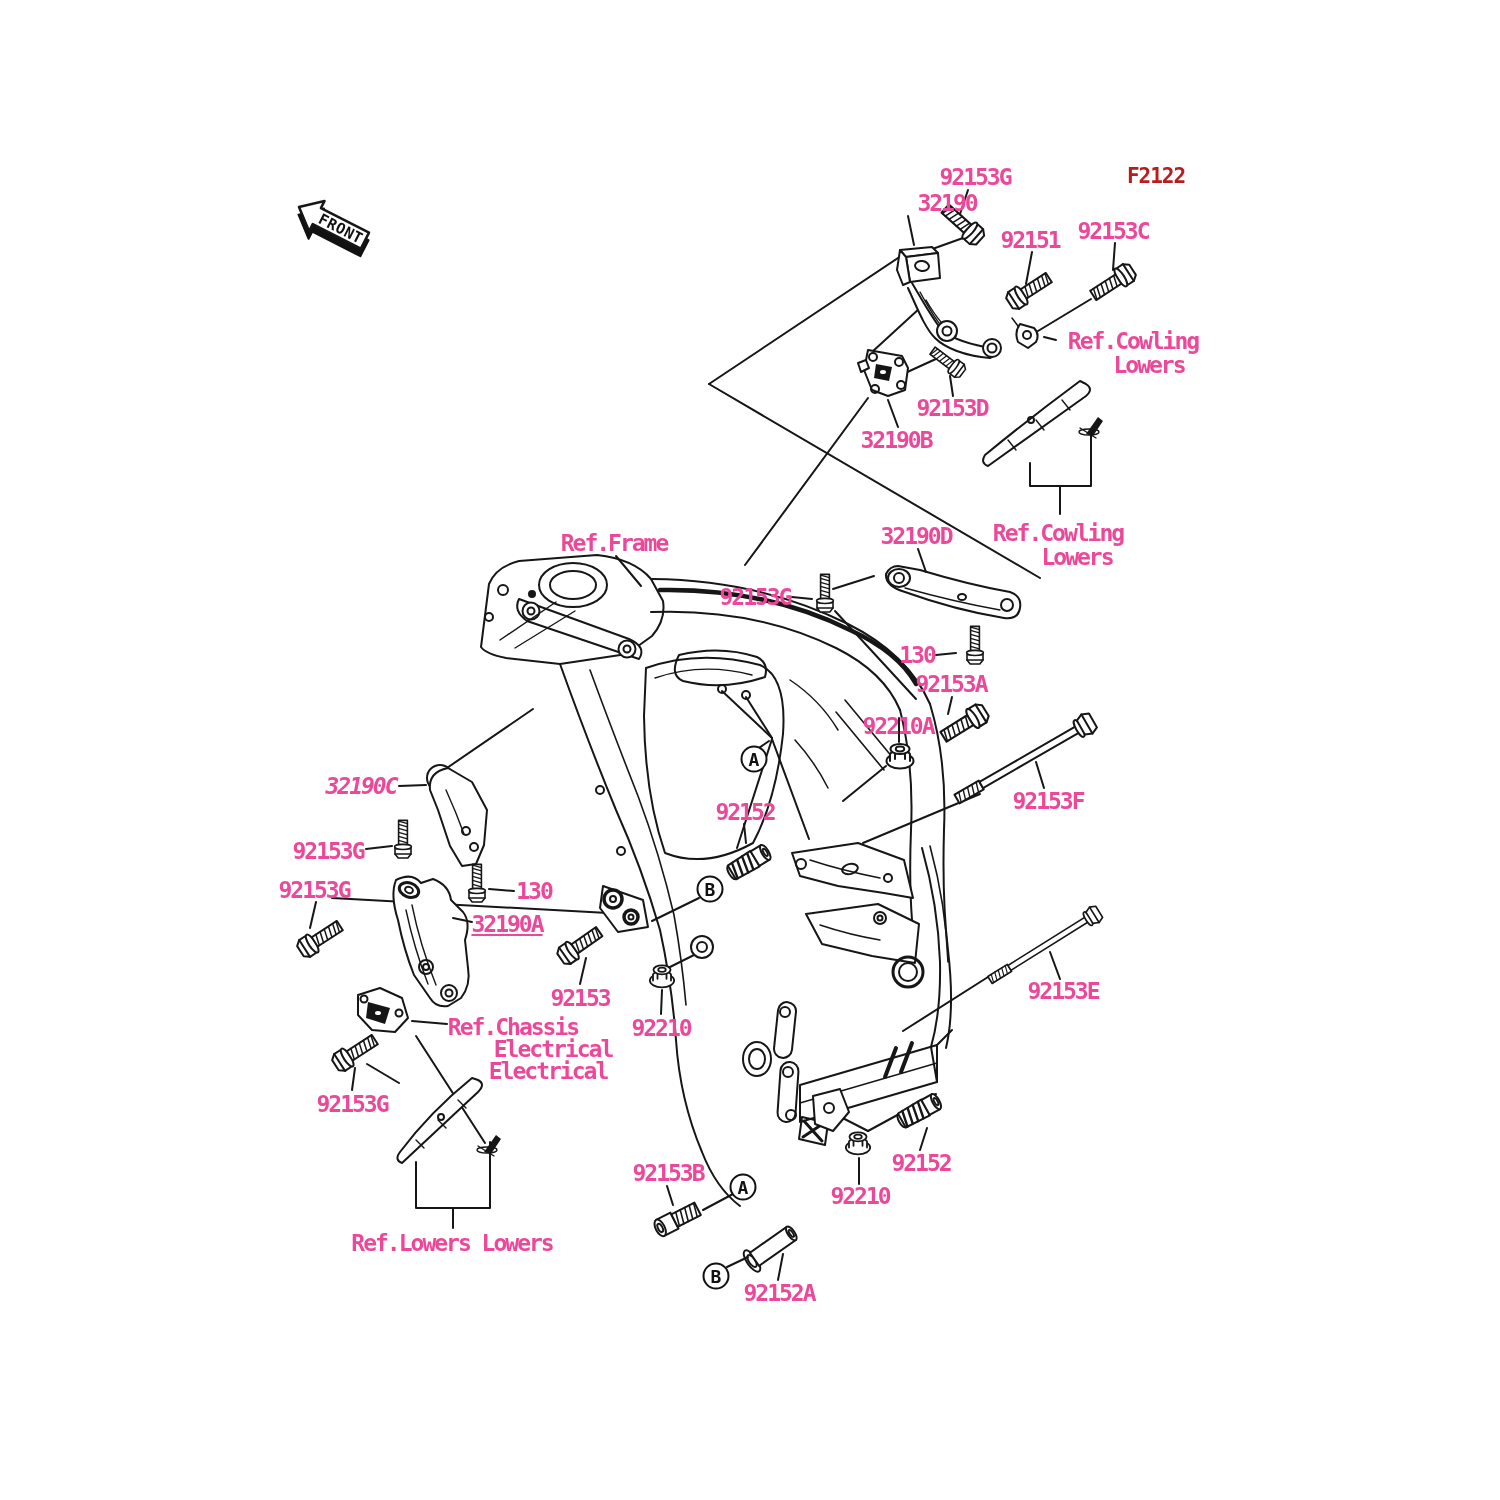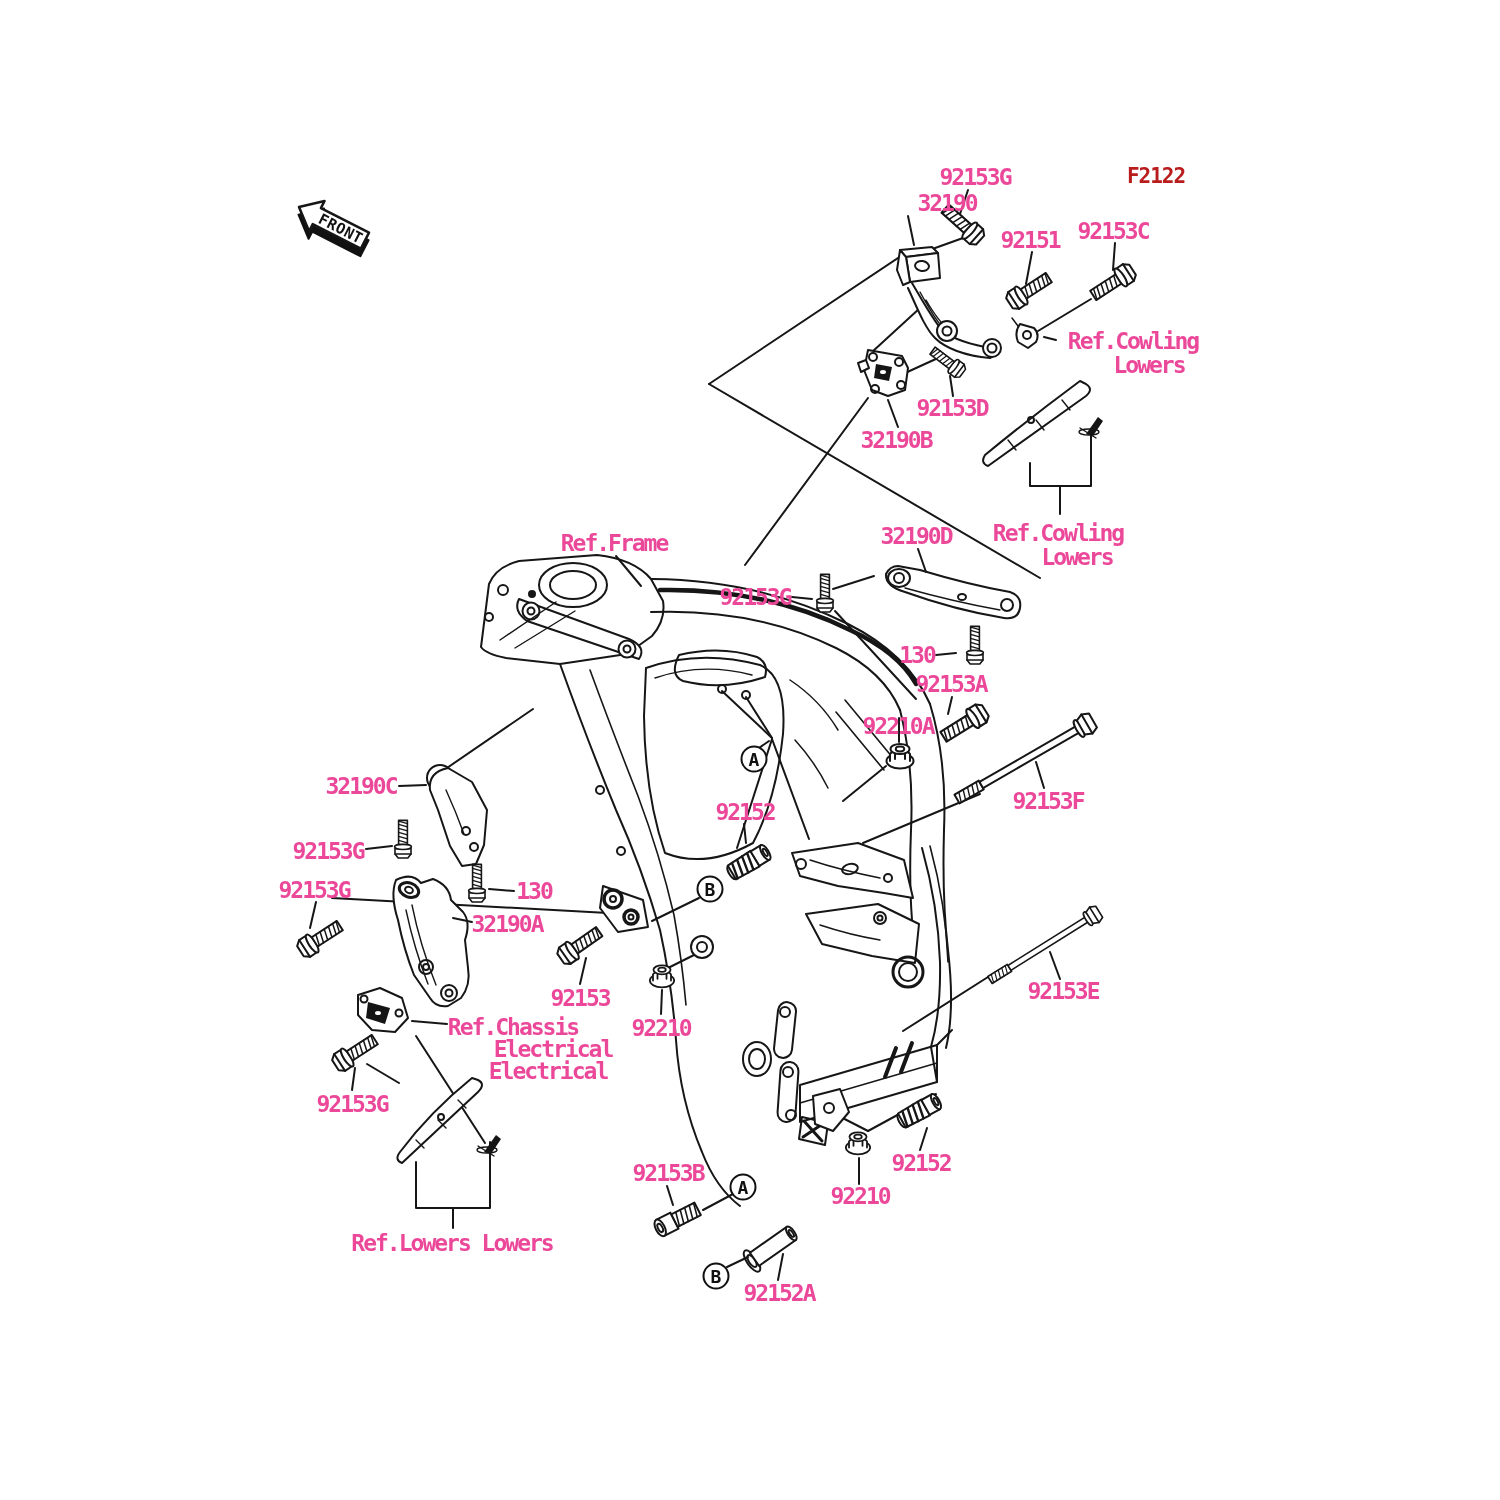--- a/index.html
+++ b/index.html
@@ -366,25 +366,25 @@
       <div class="plabel" style="left: 896px; top: 440px;">32190B</div>
       <div class="plabel" style="left: 614px; top: 543px;">Ref.Frame</div>
       <div class="plabel" style="left: 916px; top: 536px;">32190D</div>
       <div class="plabel" style="left: 1058px; top: 533px;">Ref.Cowling</div>
       <div class="plabel" style="left: 1077px; top: 557px;">Lowers</div>
       <div class="plabel" style="left: 755px; top: 597px;">92153G</div>
       <div class="plabel" style="left: 917px; top: 655px;">130</div>
       <div class="plabel" style="left: 951px; top: 684px;">92153A</div>
       <div class="plabel" style="left: 898px; top: 706px; margin-top: 20px;">92210A</div>
       <div class="plabel" style="left: 1048px; top: 801px;">92153F</div>
-      <div class="plabel" style="left: 361px; top: 786px;">32190C</div>
+      <div class="plabel" style="left: 361px; top: 786px; font-style: italic;">32190C</div>
       <div class="plabel" style="left: 328px; top: 851px;">92153G</div>
       <div class="plabel" style="left: 314px; top: 890px;">92153G</div>
       <div class="plabel" style="left: 534px; top: 891px;">130</div>
-      <div class="plabel" style="left: 507px; top: 924px;">32190A</div>
+      <div class="plabel" style="left: 507px; top: 924px; text-decoration: underline;">32190A</div>
       <div class="plabel" style="left: 745px; top: 812px;">92152</div>
       <div class="plabel" style="left: 580px; top: 998px;">92153</div>
       <div class="plabel" style="left: 661px; top: 1028px;">92210</div>
       <div class="plabel" style="left: 1063px; top: 991px;">92153E</div>
       <div class="plabel" style="left: 513px; top: 1027px;">Ref.Chassis</div>
       <div class="plabel" style="left: 553px; top: 1049px;">Electrical</div>
       <div class="plabel" style="left: 548px; top: 1071px;">Electrical</div>
       <div class="plabel" style="left: 352px; top: 1104px;">92153G</div>
       <div class="plabel" style="left: 452px; top: 1243px;">Ref.Lowers Lowers</div>
       <div class="plabel" style="left: 668px; top: 1173px;">92153B</div>

